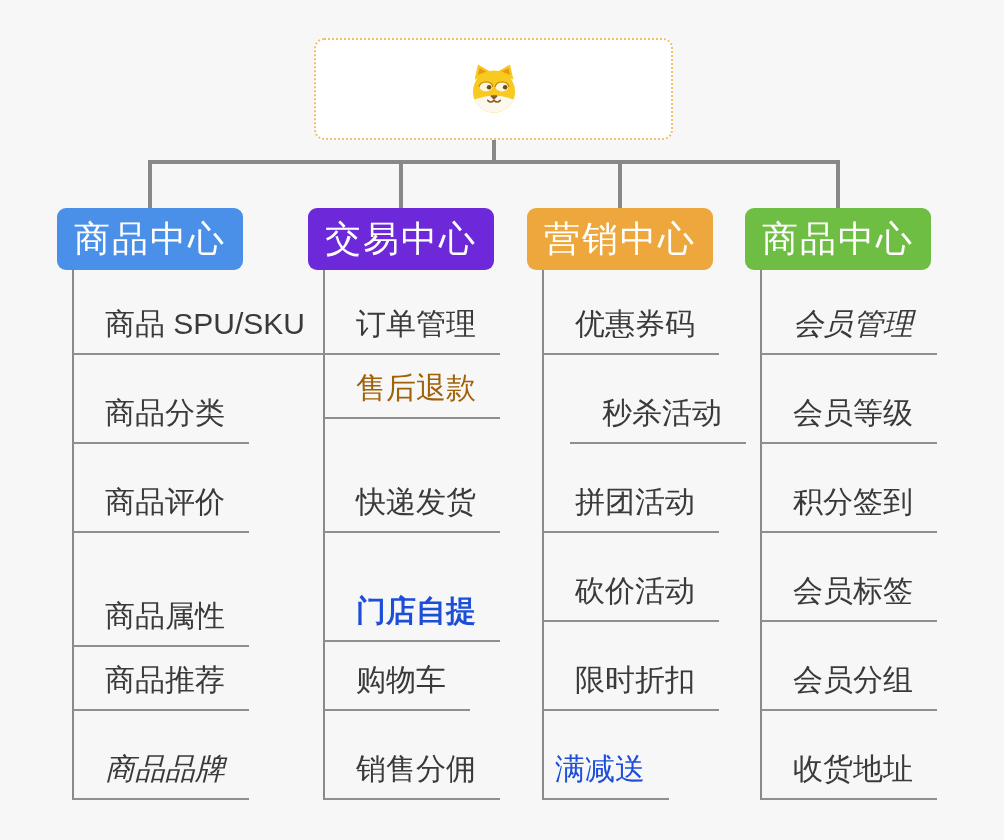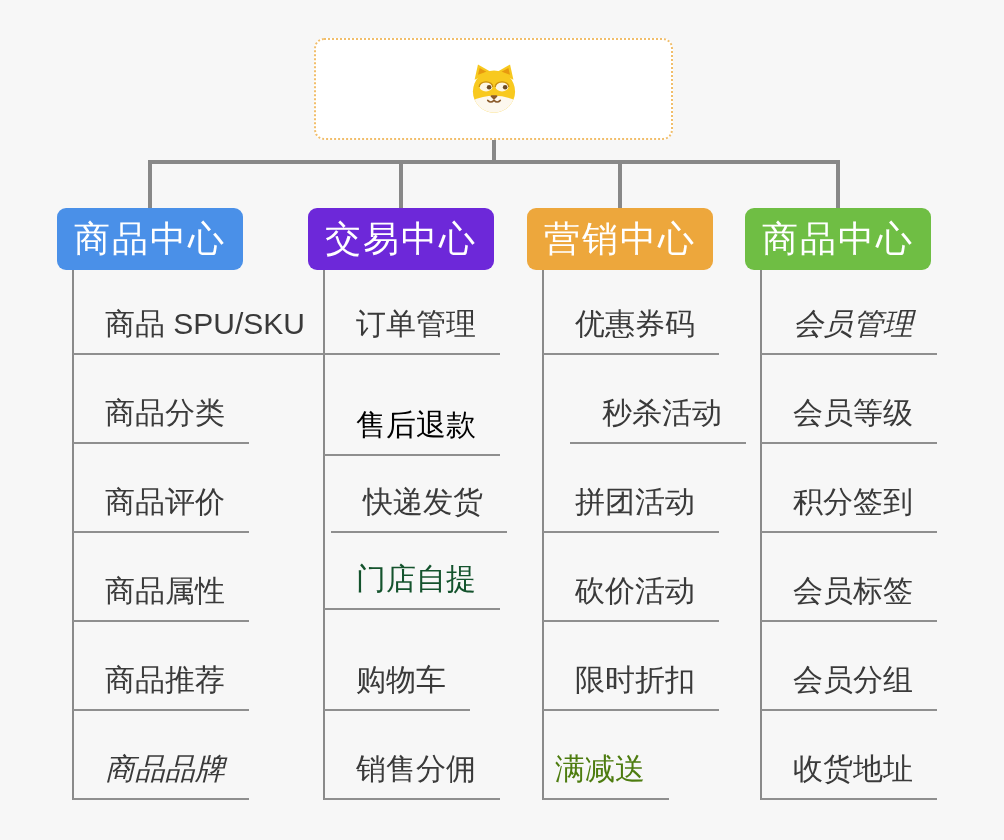--- a/index.html
+++ b/index.html
@@ -97,37 +97,37 @@
         <path d="M24.5 45.5 q3.7 4 7.5 0 q3.8 4 7.5 0" stroke="#8A5A2A" stroke-width="1.8" fill="none" stroke-linecap="round"></path>
       </svg>
     </span>
   </div>
 
   <div id="nodes">
       <div class="branch-node" style="left: 57px; background: rgb(74, 144, 232);">商品中心</div>
       <div class="leaf-node" style="left: 73px; top: 355px; border-bottom-color: rgb(143, 143, 143); color: rgb(58, 58, 58);">商品 SPU/SKU</div>
       <div class="leaf-node" style="left: 73px; top: 444px; border-bottom-color: rgb(143, 143, 143); color: rgb(58, 58, 58);">商品分类</div>
       <div class="leaf-node" style="left: 73px; top: 533px; border-bottom-color: rgb(143, 143, 143); color: rgb(58, 58, 58);">商品评价</div>
-      <div class="leaf-node" style="left: 73px; top: 622px; border-bottom-color: rgb(143, 143, 143); color: rgb(58, 58, 58);">商品属性</div>
+      <div class="leaf-node" style="left: 73px; top: 647px; border-bottom-color: rgb(143, 143, 143); color: rgb(58, 58, 58);">商品属性</div>
       <div class="leaf-node" style="left: 73px; top: 711px; border-bottom-color: rgb(143, 143, 143); color: rgb(58, 58, 58);">商品推荐</div>
       <div class="leaf-node" style="left: 73px; top: 800px; border-bottom-color: rgb(143, 143, 143); color: rgb(58, 58, 58); font-style: italic;">商品品牌</div>
       <div class="branch-node" style="left: 308px; background: #6d28d9;">交易中心</div>
       <div class="leaf-node" style="left: 324px; top: 355px; border-bottom-color: rgb(143, 143, 143); color: rgb(58, 58, 58);">订单管理</div>
-      <div class="leaf-node" style="left: 324px; top: 456px; border-bottom-color: rgb(143, 143, 143); color: #000000;">售后退款</div>
-      <div class="leaf-node" style="left: 324px; top: 533px; border-bottom-color: rgb(143, 143, 143); color: rgb(58, 58, 58); margin-left: 7px;">快递发货</div>
-      <div class="leaf-node" style="left: 324px; top: 610px; border-bottom-color: rgb(143, 143, 143); color: #14532d;">门店自提</div>
+      <div class="leaf-node" style="left: 324px; top: 419px; border-bottom-color: rgb(143, 143, 143); color: #a16207;">售后退款</div>
+      <div class="leaf-node" style="left: 324px; top: 533px; border-bottom-color: rgb(143, 143, 143); color: rgb(58, 58, 58);">快递发货</div>
+      <div class="leaf-node" style="left: 324px; top: 642px; border-bottom-color: rgb(143, 143, 143); color: #1d4ed8; font-weight: bold;">门店自提</div>
       <div class="leaf-node" style="left: 324px; top: 711px; border-bottom-color: rgb(143, 143, 143); color: rgb(58, 58, 58);">购物车</div>
       <div class="leaf-node" style="left: 324px; top: 800px; border-bottom-color: rgb(143, 143, 143); color: rgb(58, 58, 58);">销售分佣</div>
       <div class="branch-node" style="left: 527px; background: rgb(237, 167, 60);">营销中心</div>
       <div class="leaf-node" style="left: 543px; top: 355px; border-bottom-color: rgb(143, 143, 143); color: rgb(58, 58, 58);">优惠券码</div>
       <div class="leaf-node" style="left: 543px; top: 444px; border-bottom-color: rgb(143, 143, 143); color: rgb(58, 58, 58); margin-left: 27px;">秒杀活动</div>
       <div class="leaf-node" style="left: 543px; top: 533px; border-bottom-color: rgb(143, 143, 143); color: rgb(58, 58, 58);">拼团活动</div>
       <div class="leaf-node" style="left: 543px; top: 622px; border-bottom-color: rgb(143, 143, 143); color: rgb(58, 58, 58);">砍价活动</div>
       <div class="leaf-node" style="left: 543px; top: 711px; border-bottom-color: rgb(143, 143, 143); color: rgb(58, 58, 58);">限时折扣</div>
-      <div class="leaf-node" style="left: 543px; top: 800px; border-bottom-color: rgb(143, 143, 143); color: #4d7c0f; padding-left: 12px;">满减送</div>
+      <div class="leaf-node" style="left: 543px; top: 800px; border-bottom-color: rgb(143, 143, 143); color: #1d4ed8; padding-left: 12px;">满减送</div>
       <div class="branch-node" style="left: 745px; background: rgb(111, 190, 68);">商品中心</div>
       <div class="leaf-node" style="left: 761px; top: 355px; border-bottom-color: rgb(143, 143, 143); color: rgb(58, 58, 58); font-style: italic;">会员管理</div>
       <div class="leaf-node" style="left: 761px; top: 444px; border-bottom-color: rgb(143, 143, 143); color: rgb(58, 58, 58);">会员等级</div>
       <div class="leaf-node" style="left: 761px; top: 533px; border-bottom-color: rgb(143, 143, 143); color: rgb(58, 58, 58);">积分签到</div>
       <div class="leaf-node" style="left: 761px; top: 622px; border-bottom-color: rgb(143, 143, 143); color: rgb(58, 58, 58);">会员标签</div>
       <div class="leaf-node" style="left: 761px; top: 711px; border-bottom-color: rgb(143, 143, 143); color: rgb(58, 58, 58);">会员分组</div>
       <div class="leaf-node" style="left: 761px; top: 800px; border-bottom-color: rgb(143, 143, 143); color: rgb(58, 58, 58);">收货地址</div>
     </div>
 </div>
 

